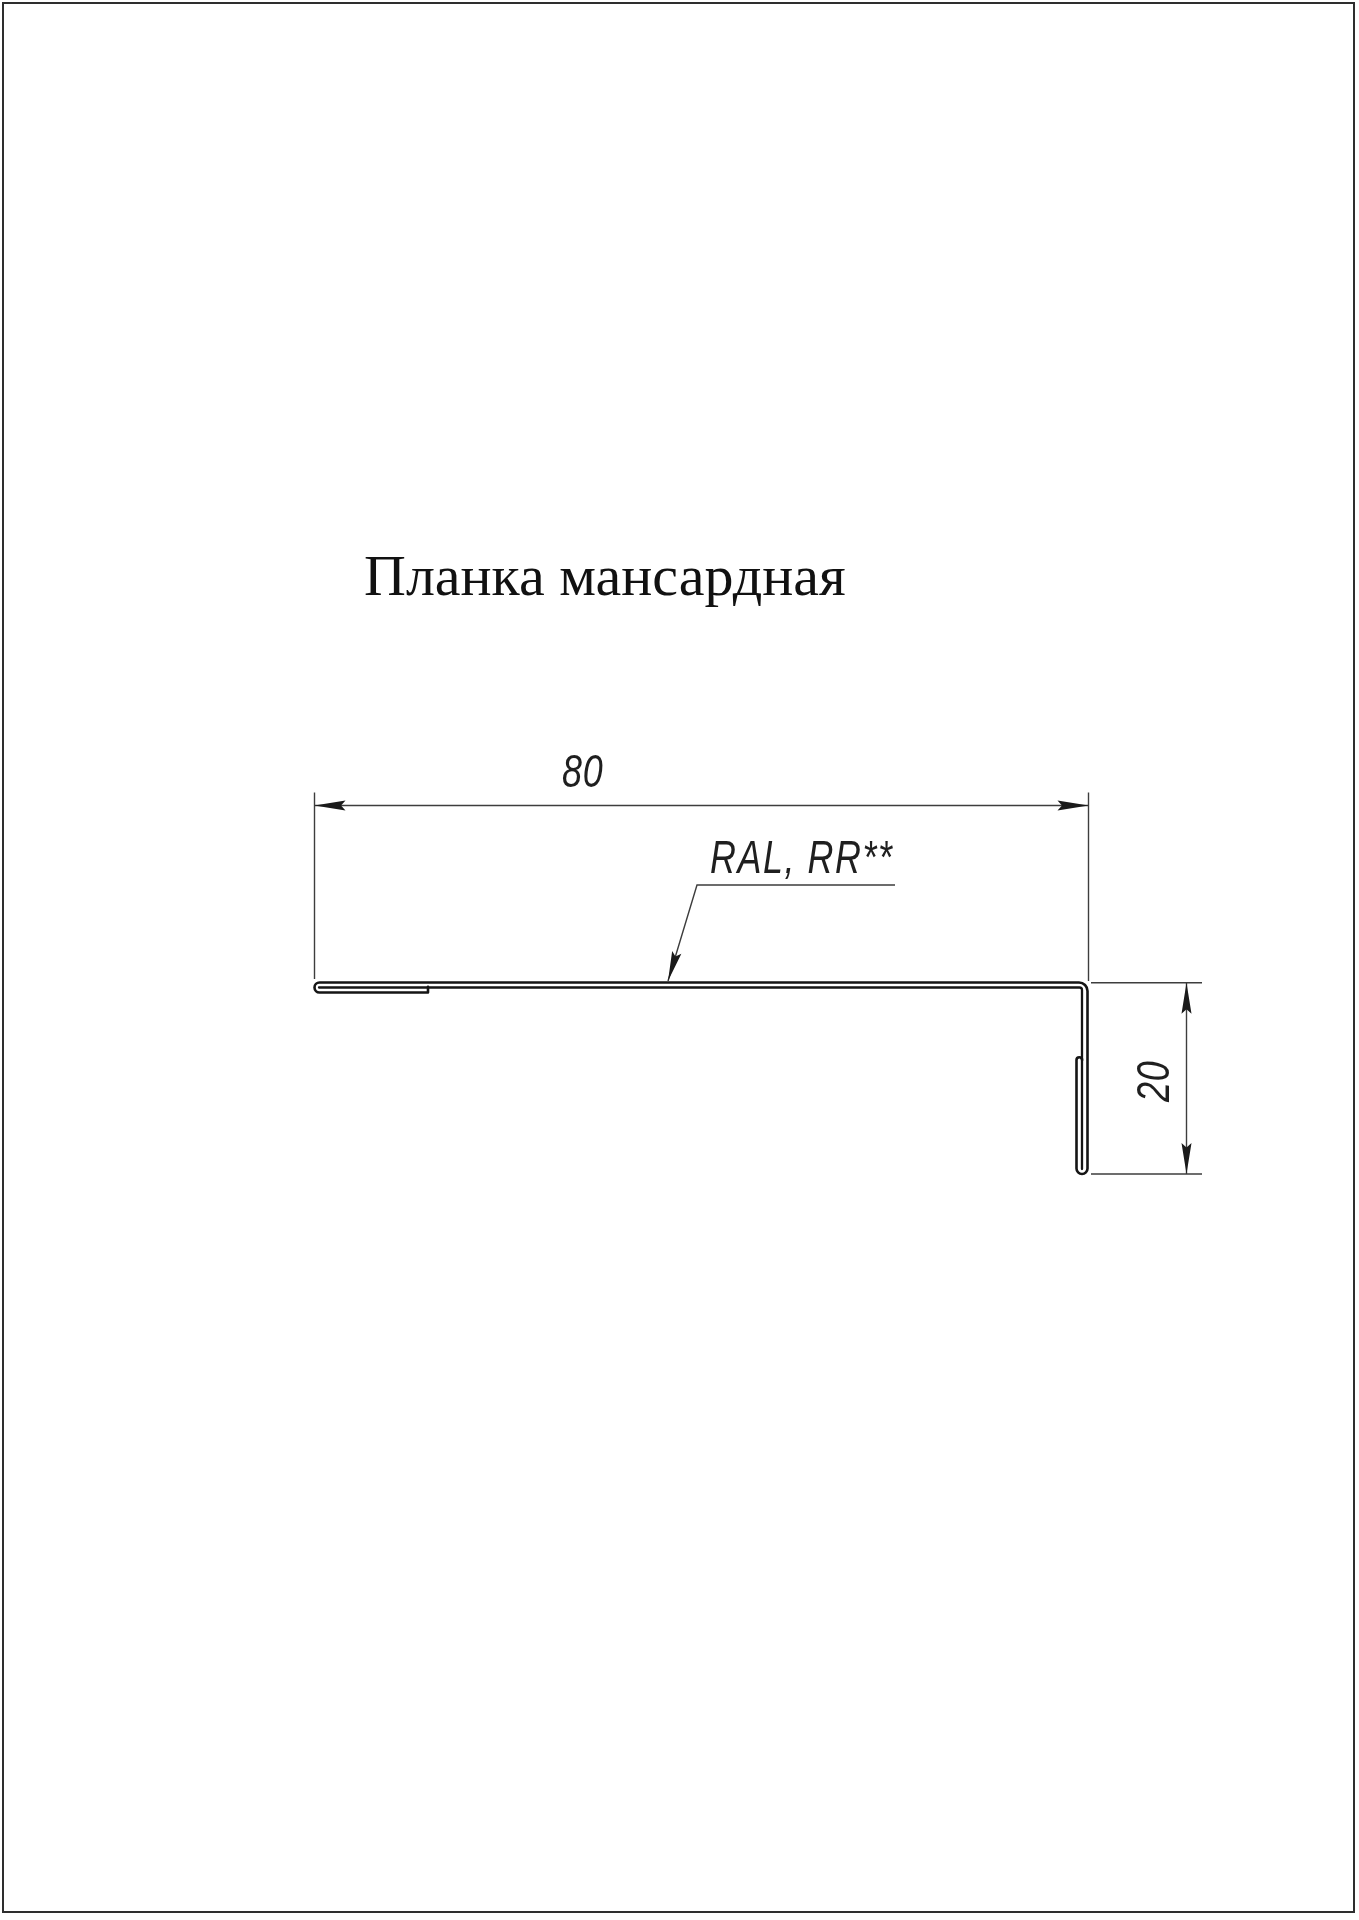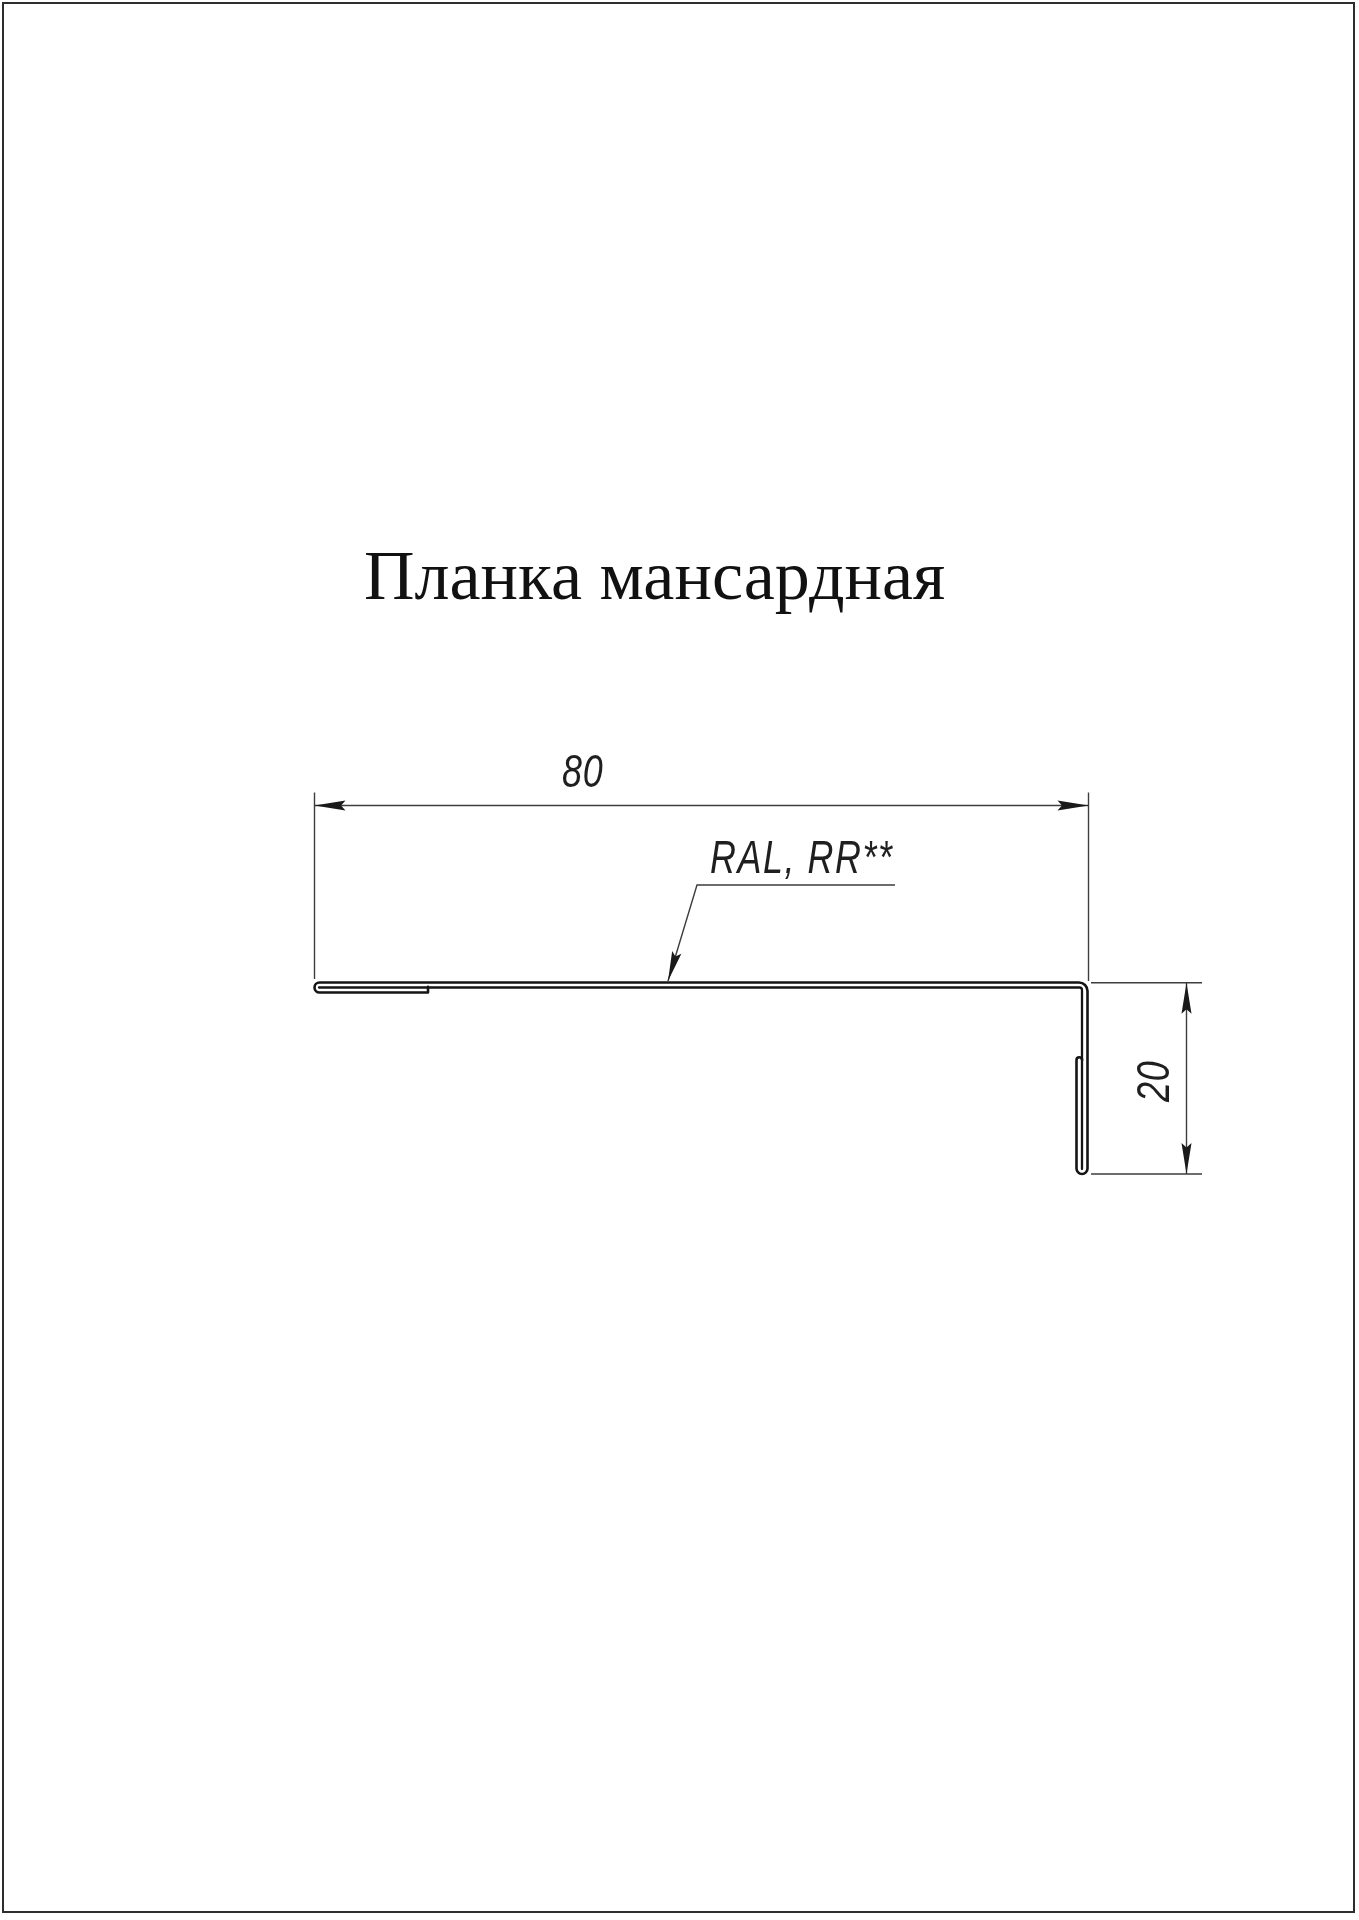--- a/index.html
+++ b/index.html
@@ -26,21 +26,21 @@
     height: 1911px;
     border: 2px solid #2e2e2e;
     box-sizing: border-box;
     pointer-events: none;
   }
   .drawing-title {
     position: absolute;
     left: 364px;
     top: 541px;
     font-family: "Liberation Serif", serif;
-    font-size: 70px;
+    font-size: 58px;
     line-height: 70px;
     color: #111111;
     white-space: nowrap;
   }
   svg.drawing-svg {
     position: absolute;
     left: 0; top: 0;
     width: 1359px;
     height: 1920px;
   }

